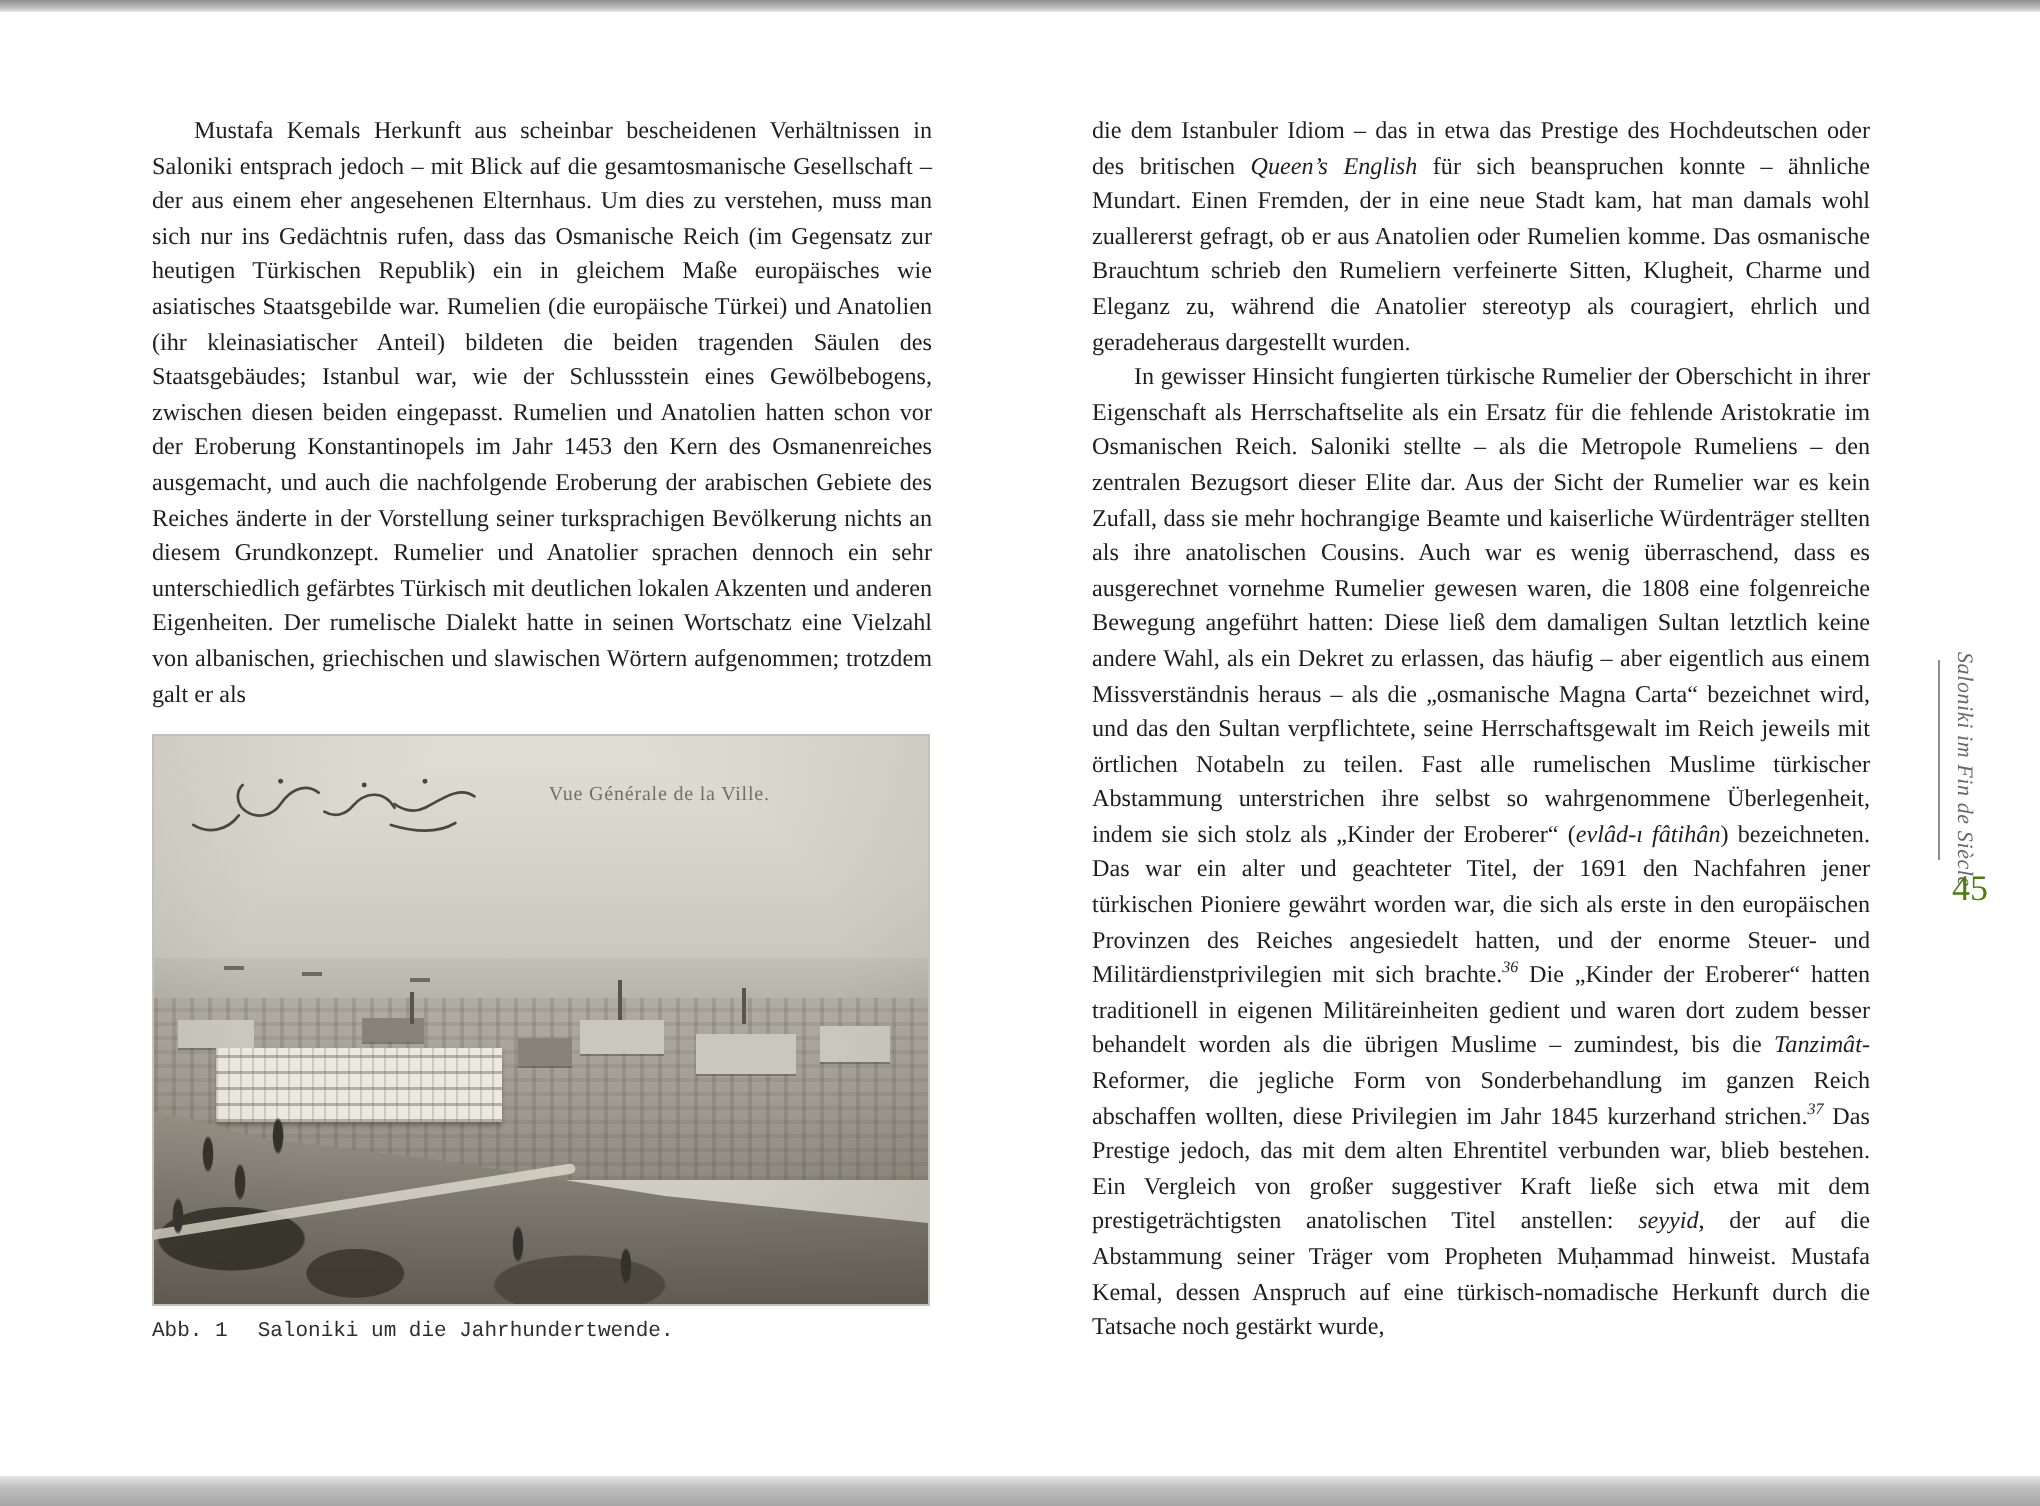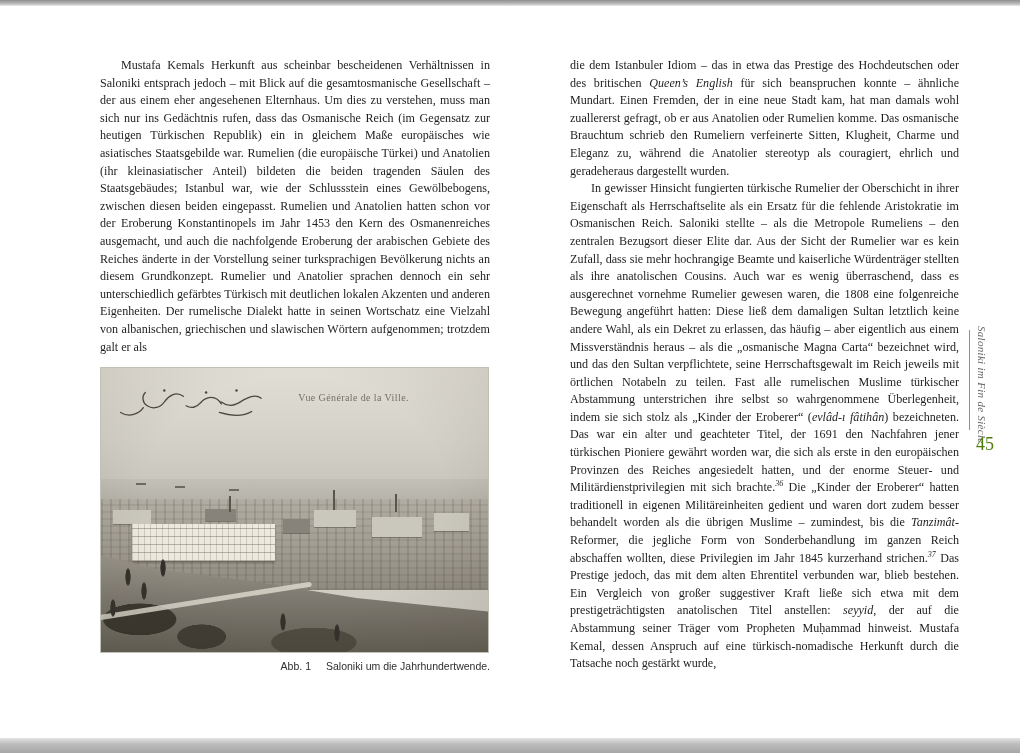--- a/index.html
+++ b/index.html
@@ -7,22 +7,22 @@
   body {
     width:1020px; height:753px; position:relative; overflow:hidden;
     background:#ffffff; color:#1e1e1e;
     font-family:"Liberation Serif", serif;
   }
   .edge { position:absolute; left:0; right:0; }
   .edge-top { top:0; height:6px; background:linear-gradient(180deg,#8f8f8f 0%,#b9b9b9 60%,#e9e9e9 100%); }
   .edge-bottom { bottom:0; height:15px; background:linear-gradient(180deg,#e4e4e4 0%,#bdbdbd 40%,#a6a6a6 100%); }
 
   .page-col { position:absolute; top:57px; }
-  .col-left  { left:100px;  width:390px; }
-  .col-right { left:570px; width:389px; }
+  .col-left  { left:76px;  width:390px; }
+  .col-right { left:546px; width:389px; }
 
   .body-text {
     margin:0; font-size:12.1px; line-height:17.6px; text-align:justify;
     color:#1e1e1e; hyphens:auto;
   }
   .body-text + .body-text { margin-top:0; }
   .indent { text-indent:21px; }
   .body-text i { font-style:italic; }
   .body-text sup { font-size:8px; line-height:0;font-style:italic; }
 
@@ -60,22 +60,22 @@
   .photo-road { position:absolute; left:-3%; bottom:17%; width:58%; height:5px;
     background:#d9d6ca; transform:rotate(-9deg); opacity:.85; border-radius:3px; }
   .cypress { position:absolute; width:8px; height:26px;
     background:radial-gradient(ellipse 50% 50% at 50% 50%, #33302a 58%, rgba(0,0,0,0) 72%); }
   .handwriting { position:absolute; left:3%; top:5%; width:152px; height:40px; }
   .photo-overlay-caption { position:absolute; left:51%; top:8.5%;
     font-size:10px; color:#757064; letter-spacing:.4px; }
   .photo-grain { position:absolute; inset:0; pointer-events:none;
     background:radial-gradient(ellipse at 50% 45%, rgba(0,0,0,0) 55%, rgba(80,74,62,.15) 100%); }
 
-  .fig-caption { margin-top:7px; font-family:Liberation Sans, sans-serif;
-    font-size:10.5px; color:#2e2e2e;text-align:right; }
+  .fig-caption { margin-top:7px; font-family:Liberation Mono, monospace;
+    font-size:10.5px; color:#2e2e2e; }
   .fig-caption .cap-label { margin-right:15px; }
 
   .margin-rule { position:absolute; left:969px; top:330px; width:1px; height:100px; background:#8f8f8f; }
   .margin-title { position:absolute; left:976px; top:326px; writing-mode:vertical-rl;
     font-style:italic; font-size:11px; color:#666666; letter-spacing:.3px; white-space:nowrap; }
   .page-number { position:absolute; left:976px; top:434px; font-size:18px; color:#4d7c0f; }
 </style>
 </head>
 <body>
 

